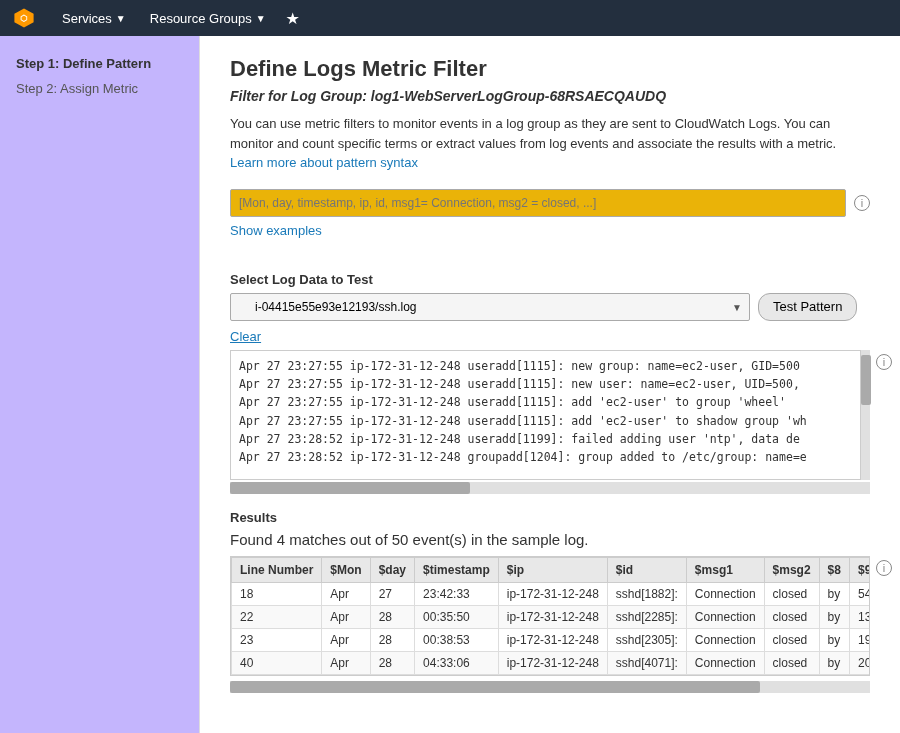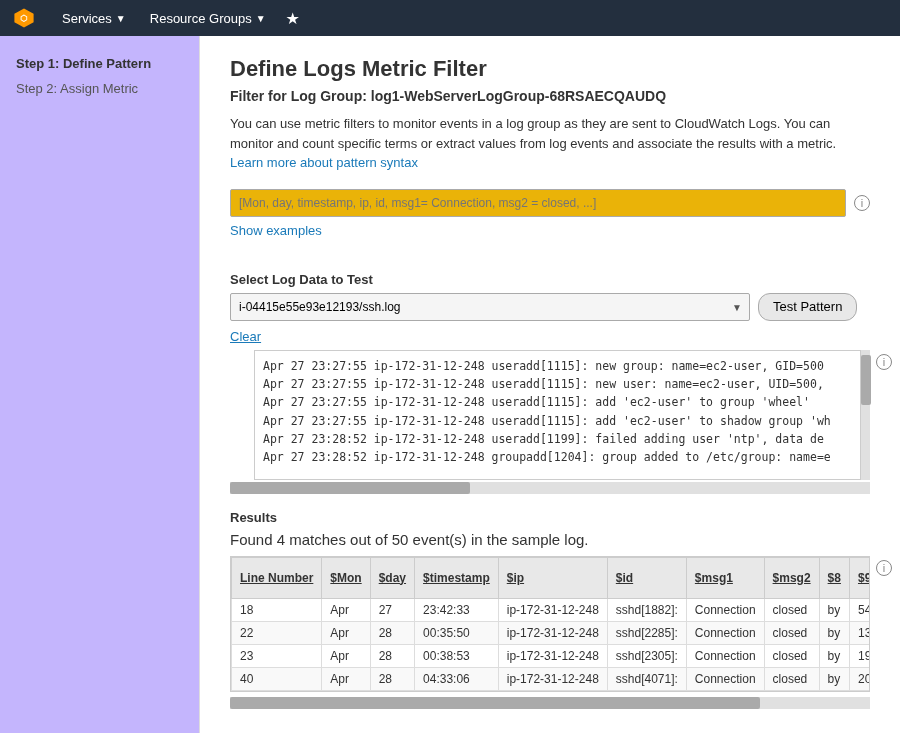--- a/index.html
+++ b/index.html
@@ -81,20 +81,21 @@
       font-weight: bold;
       color: #333;
       margin-bottom: 6px;
     }
 
     .log-group-title {
       font-size: 14px;
       font-weight: bold;
       color: #333;
       margin-bottom: 10px;
+      font-style: italic;
     }
 
     .description-text {
       font-size: 13px;
       color: #333;
       line-height: 1.5;
       margin-bottom: 16px;
       max-width: 860px;
     }
 
@@ -166,21 +167,21 @@
       position: relative;
       display: inline-block;
       max-width: 520px;
       flex: 1;
     }
     .select-wrapper select {
       width: 100%;
       height: 28px;
       border: 1px solid #aaa;
       border-radius: 2px;
-      padding: 0 28px 0 8px;
+      padding: 0 28px 0 24px;
       font-size: 12px;
       background: #f5f5f5;
       appearance: none;
       -webkit-appearance: none;
       cursor: pointer;
     }
     .select-wrapper::after {
       content: '▼';
       position: absolute;
       right: 8px;
@@ -257,25 +258,24 @@
       position: relative;
     }
     .results-table {
       width: 100%;
       border-collapse: collapse;
       font-size: 12px;
     }
     .results-table th {
       background: #e8e8e8;
       border: 1px solid #ccc;
-      padding: 13px 8px;
+      padding: 5px 8px;
       font-weight: bold;
       text-align: left;
       white-space: nowrap;
-      text-decoration: underline;
     }
     .results-table td {
       border: 1px solid #ddd;
       padding: 4px 8px;
       white-space: nowrap;
     }
     .results-table tr:nth-child(even) { background: #f9f9f9; }
     .results-table tr:nth-child(odd) { background: #fff; }
 
     .table-horizontal-scroll {
@@ -357,21 +357,21 @@
         </div>
         <button class="test-pattern-btn">
           <span>Test Pattern</span>
         </button>
       </div>
 
       <a class="clear-link" href="#">
         <span>Clear</span>
       </a>
 
-      <div style="position:relative; max-width: 660px; margin-left: 24px;">
+      <div style="position:relative; max-width: 660px;">
         <div class="log-data-box" id="log-box">
         <div>Apr 27 23:27:55 ip-172-31-12-248 useradd[1115]: new group: name=ec2-user, GID=500</div>
             <div>Apr 27 23:27:55 ip-172-31-12-248 useradd[1115]: new user: name=ec2-user, UID=500,</div>
             <div>Apr 27 23:27:55 ip-172-31-12-248 useradd[1115]: add 'ec2-user' to group 'wheel'</div>
             <div>Apr 27 23:27:55 ip-172-31-12-248 useradd[1115]: add 'ec2-user' to shadow group 'wh</div>
             <div>Apr 27 23:28:52 ip-172-31-12-248 useradd[1199]: failed adding user 'ntp', data de</div>
             <div>Apr 27 23:28:52 ip-172-31-12-248 groupadd[1204]: group added to /etc/group: name=e</div>
           </div>
         <div style="position:absolute; right:0; top:0; width:10px; height:130px; background:#e0e0e0; border-left:1px solid #ccc;">
           <div style="width:10px; height:50px; background:#aaa; border-radius:2px; position:absolute; top:5px;"></div>

